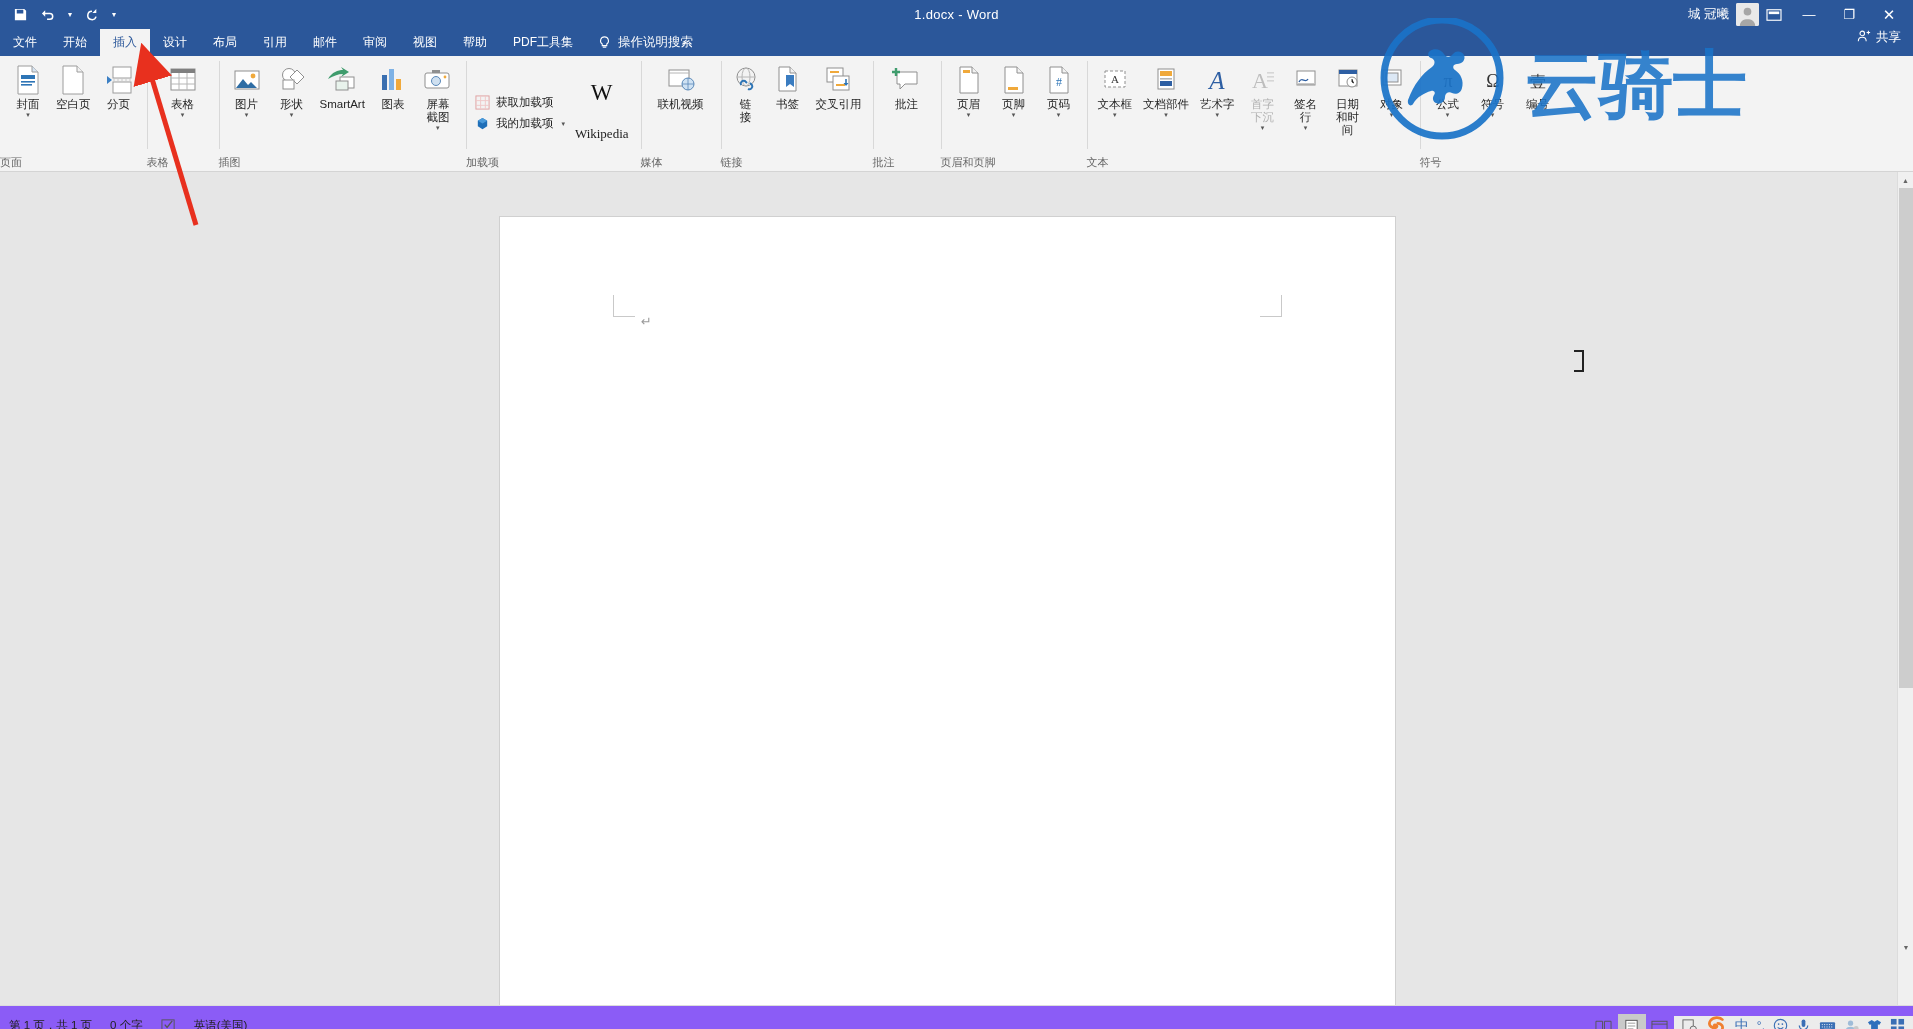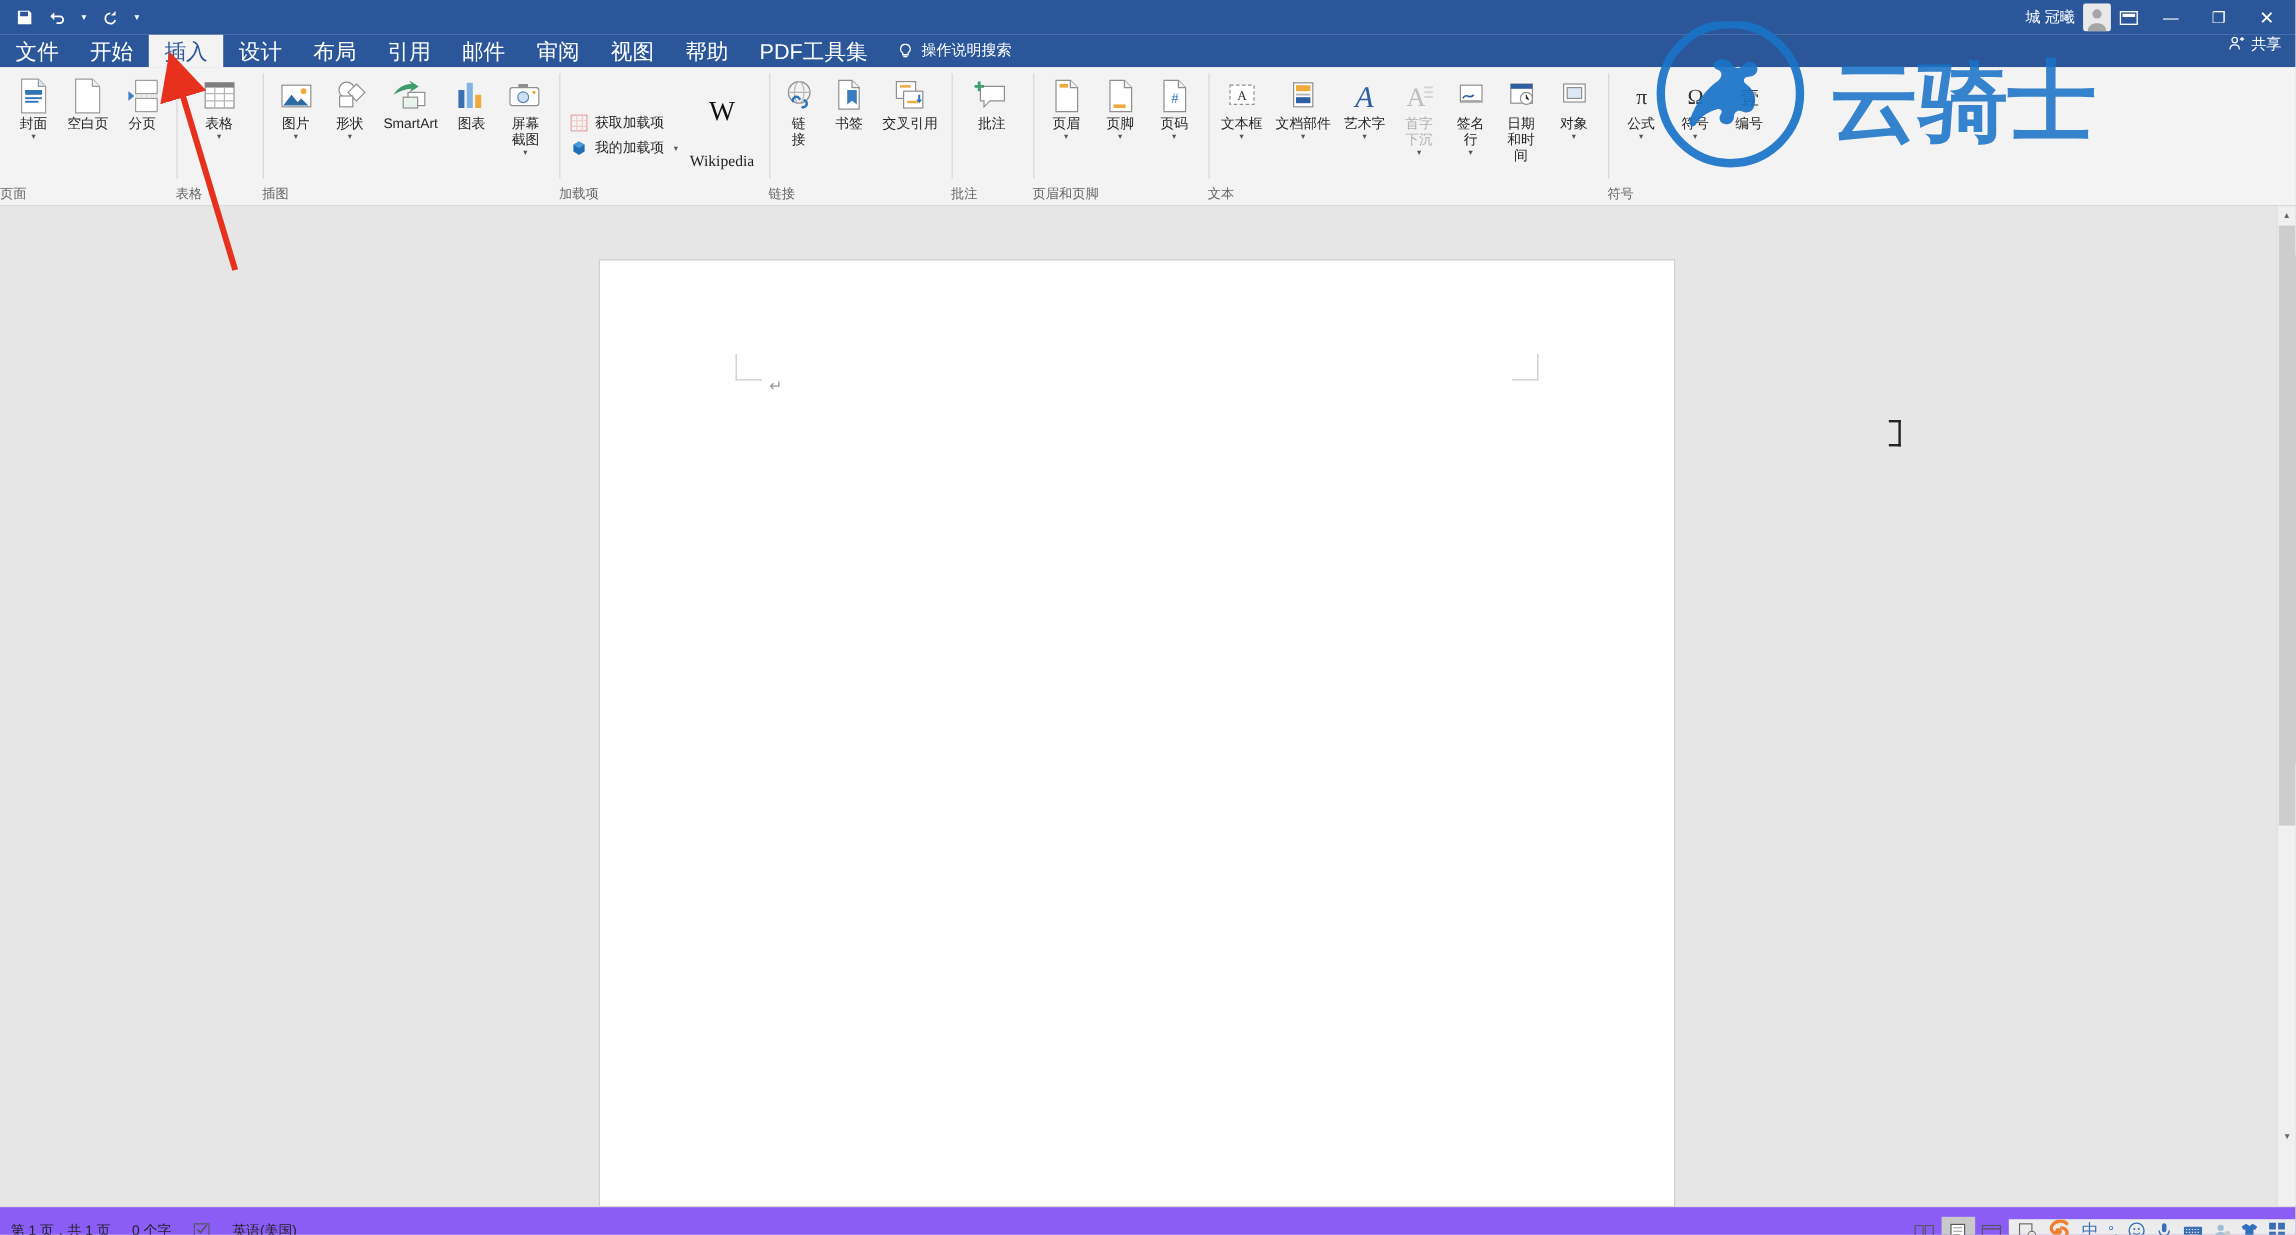--- a/index.html
+++ b/index.html
@@ -36,21 +36,21 @@
   .win-btn{width:40px;height:29px;display:flex;align-items:center;justify-content:center;color:#fff;font-size:13px;}
   .win-btn.close{font-size:15px;}
 
   
   .tabrow{
     height:27px;background:#2b579a;display:flex;align-items:flex-end;
     position:relative;
   }
   .tab{
     height:27px;padding:0 13px;display:flex;align-items:center;justify-content:center;
-    font-size:18px;color:#fff;white-space:nowrap;
+    font-size:12px;color:#fff;white-space:nowrap;
   }
   .tab.active{ background:#f3f3f3;color:#2b579a;font-weight:normal; }
   .tellme{ display:flex;align-items:center;gap:7px;padding:0 12px;height:27px;color:#ffffff;font-size:12.5px;}
   .bulb{ display:inline-block;width:13px;height:13px;}
   .share{
     margin-left:auto;display:flex;align-items:flex-start;gap:5px;color:#fff;font-size:12.5px;
     padding-right:12px;height:27px;
   }
 
   
@@ -148,20 +148,21 @@
     </div>
     <div class="qat-btn small">▾</div>
     <div class="qat-btn">
       <svg width="16" height="15" viewBox="0 0 16 16">
           <path fill="none" stroke="#ffffff" stroke-width="1.6" d="M8 4.5a4.5 4.5 0 1 0 4.3 5.8"></path>
           <path fill="#ffffff" d="M12.6 2.2v4.2H8.4z"></path>
         </svg>
     </div>
     <div class="qat-btn small">▾</div>
   </div>
+  <div class="title-text">1.docx  -  Word</div>
   <div class="tb-right">
     <div class="username">城 冠曦</div>
     <div class="avatar-wrap">
       <div class="avatar">
         <svg width="23" height="23" viewBox="0 0 24 24">
             <rect width="24" height="24" fill="#e9e9e9"></rect>
             <circle cx="12" cy="9" r="4" fill="#a6a6a6"></circle>
             <path d="M4 24c0-5 4-7 8-7s8 2 8 7z" fill="#a6a6a6"></path>
           </svg>
       </div>
@@ -357,20 +358,37 @@
         </div>
       </div>
       <div class="wikibtn">
         <span class="w">W</span>
         <span class="t">Wikipedia</span>
       </div>
     </div>
     <div class="group-label">加载项</div>
   </div>
 
+  <div class="group">
+    <div class="group-body" style="padding-left:12px;padding-right:12px;">
+      <div class="bigbtn">
+        <span class="ic">
+          <svg width="30" height="30" viewBox="0 0 30 30">
+              <rect x="3" y="5" width="20" height="16" fill="#fff" stroke="#8f8f8f"></rect>
+              <path d="M3 8h20" stroke="#b6b6b6"></path>
+              <circle cx="22" cy="19" r="6" fill="#cfe2f3" stroke="#5a88b8"></circle>
+              <path d="M16 19h12M22 13v12" stroke="#5a88b8" stroke-width=".8"></path>
+            </svg>
+        </span>
+        <span class="lbl">联机视频</span>
+        <span class="caret"></span>
+      </div>
+    </div>
+    <div class="group-label">媒体</div>
+  </div>
 
   <div class="group">
     <div class="group-body">
       <div class="bigbtn" style="min-width:34px;">
         <span class="ic">
           <svg width="28" height="30" viewBox="0 0 28 30">
               <circle cx="14" cy="12" r="9" fill="none" stroke="#8f8f8f"></circle>
               <ellipse cx="14" cy="12" rx="4" ry="9" fill="none" stroke="#b6b6b6"></ellipse>
               <path d="M5 12h18" stroke="#b6b6b6"></path>
               <path d="M9 20a3 3 0 0 1 4-4l2 2" fill="none" stroke="#2e75b6" stroke-width="2"></path>

